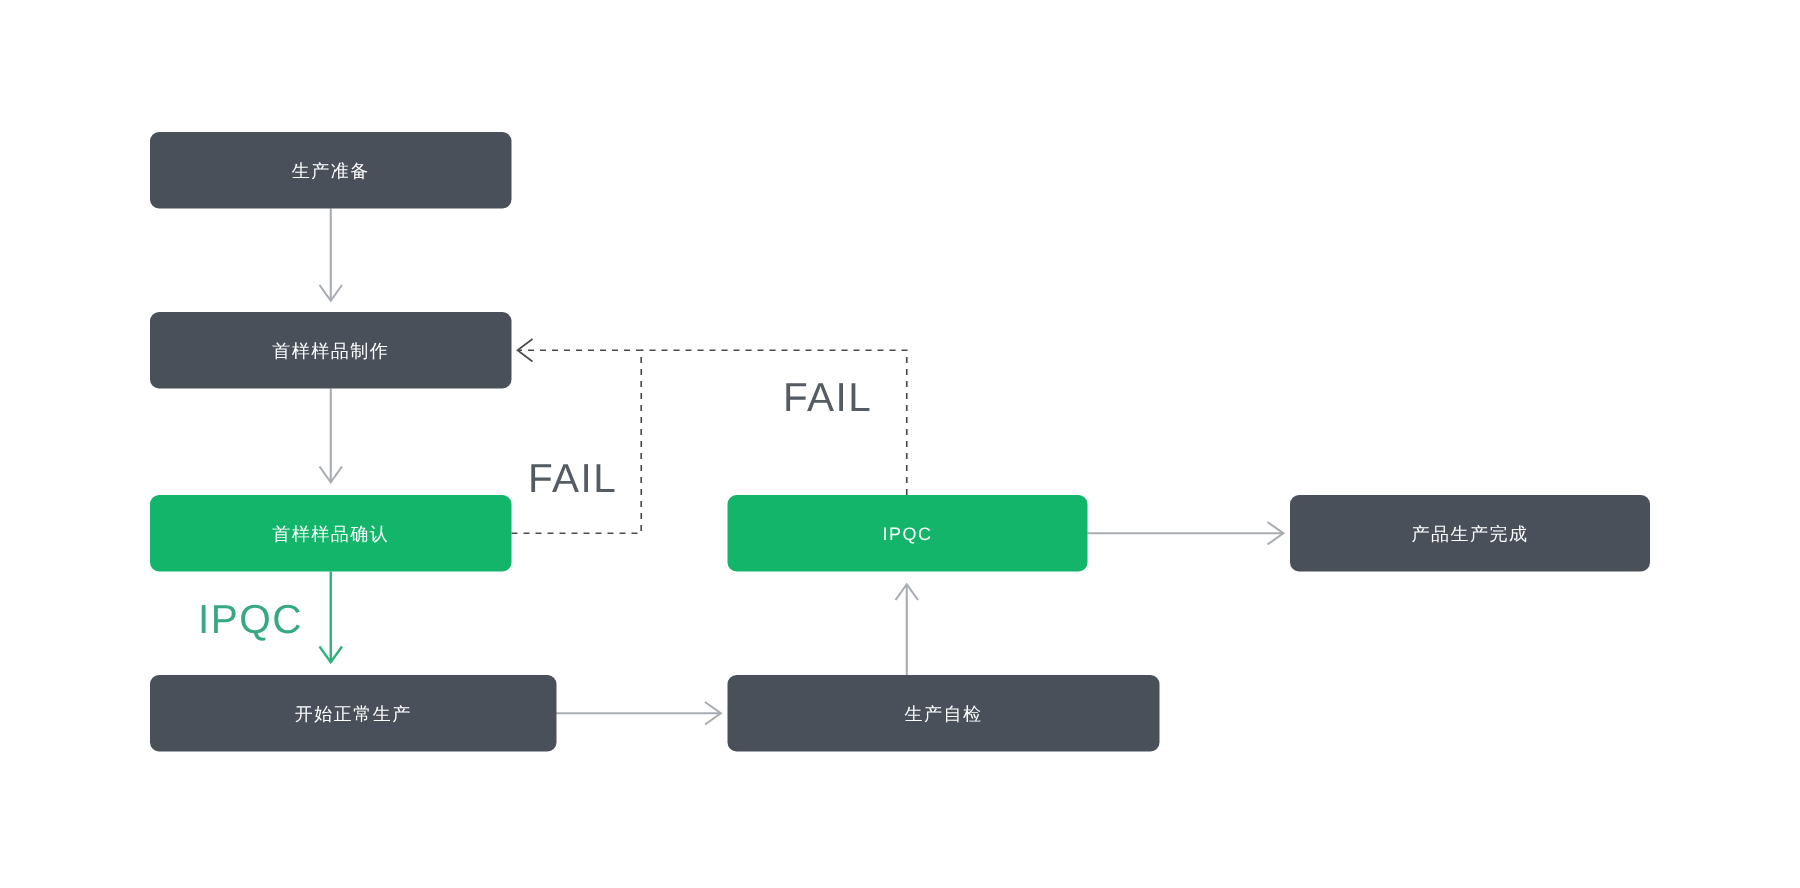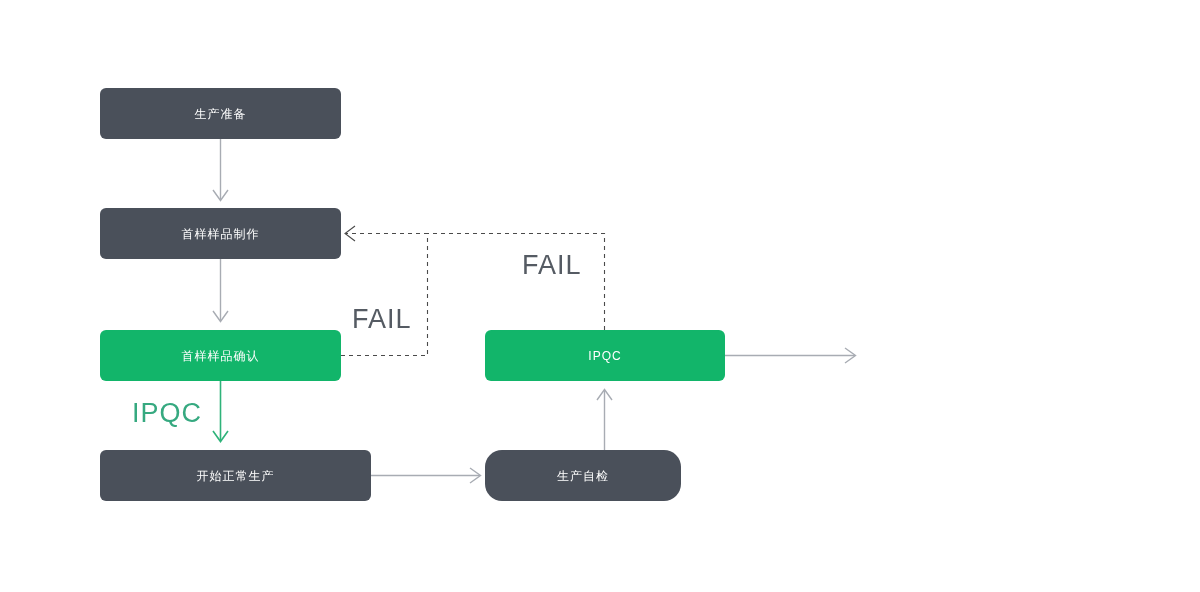--- a/index.html
+++ b/index.html
@@ -115,28 +115,31 @@
   </div>
 
   <div class="node green" style="left:100px; top:330px; width:241px; height:51px;">
     <span class="node-label">首样样品确认</span>
   </div>
 
   <div class="node dark" style="left:100px; top:450px; width:271px; height:51px;">
     <span class="node-label">开始正常生产</span>
   </div>
 
-  <div class="node dark" style="left:485px; top:450px; width:196px; height:51px;border-radius:17px;">
+  <div class="node dark" style="left:485px; top:450px; width:288px; height:51px;">
     <span class="node-label">生产自检</span>
   </div>
 
   <div class="node green" style="left:485px; top:330px; width:240px; height:51px;">
     <span class="node-label">IPQC</span>
   </div>
 
+  <div class="node dark" style="left:860px; top:330px; width:240px; height:51px;">
+    <span class="node-label">产品生产完成</span>
+  </div>
 
   <div class="edge-label gray" style="left:352px; top:306px;">FAIL</div>
 
   <div class="edge-label gray" style="left:522px; top:252px;">FAIL</div>
 
   <div class="edge-label green" style="left:132px; top:400px;">IPQC</div>
 
 </div>
 
 </body></html>

